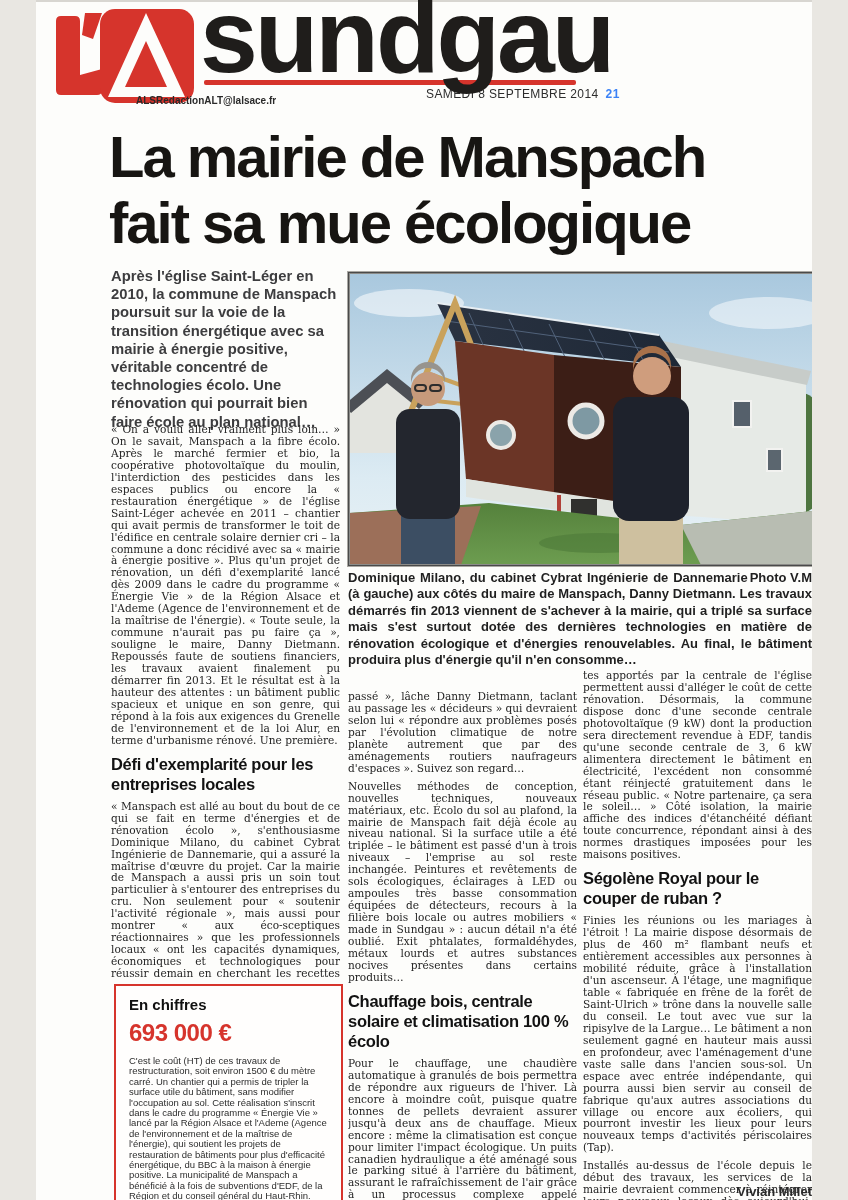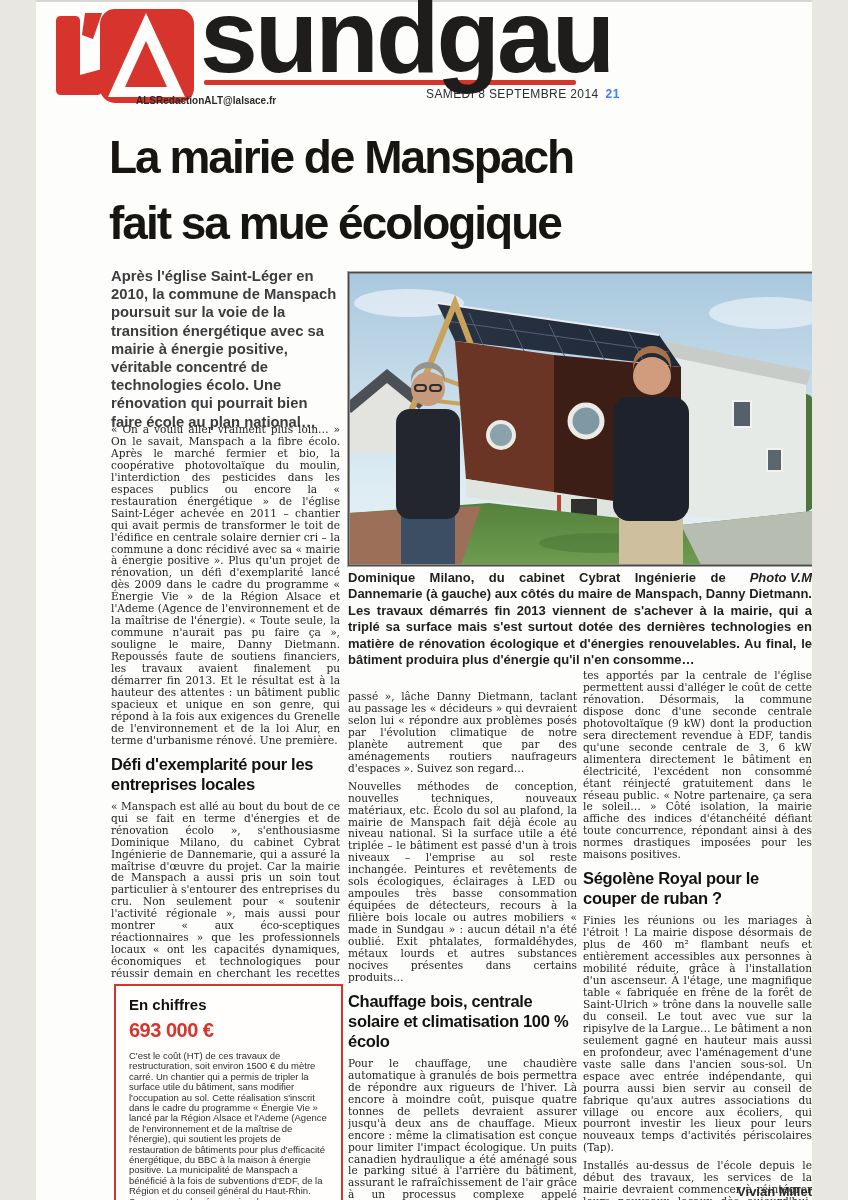--- a/index.html
+++ b/index.html
@@ -27,21 +27,21 @@
   .dateline{
     position:absolute;left:390px;top:87px;
     font-family:"Liberation Sans",sans-serif;font-size:12px;letter-spacing:0.4px;color:#2d2d2d;
   }
   .pageno{font-weight:bold;font-size:12px;margin-left:7px;color:#3b82f6;}
 
   
   .headline{
     position:absolute;left:73px;top:124px;width:720px;margin:0;
     font-family:"Liberation Sans",sans-serif;font-weight:bold;
-    font-size:46px;line-height:66px;letter-spacing:-2px;color:#171512;
+    font-size:58px;line-height:66px;letter-spacing:-2px;color:#171512;
   }
 
   
   .lead{
     position:absolute;left:75px;top:267px;width:229px;
     font-family:"Liberation Sans",sans-serif;font-weight:bold;
     font-size:14.8px;line-height:18.2px;color:#3d3d3f;
   }
 
   
@@ -65,39 +65,39 @@
     position:absolute;left:78px;top:984px;width:229px;height:300px;
     box-sizing:border-box;border:2px solid #d6342c;background:#fffefd;
     padding:10px 13px;
   }
   .infobox-title{
     font-family:"Liberation Sans",sans-serif;font-weight:bold;
     font-size:15px;margin:0 0 6px 0;color:#101010;
   }
   .infobox-figure{
     font-family:"Liberation Sans",sans-serif;font-weight:bold;
-    font-size:20px;letter-spacing:-0.5px;margin:0 0 9px 0;
+    font-size:24px;letter-spacing:-0.5px;margin:0 0 9px 0;
   }
   .infobox-body{
     font-family:"Liberation Sans",sans-serif;
     font-size:9.5px;line-height:10.4px;color:#2d2d2d;
   }
 
   
   .photo{
     position:absolute;left:312px;top:272px;width:464px;height:292px;
     border:1px solid #4a4a4a;outline:1px solid #a9a7a2;background:#cfe0ea;
   }
   .photo svg{display:block;width:100%;height:100%;}
   .caption{
     position:absolute;left:312px;top:570px;width:464px;
     font-family:"Liberation Sans",sans-serif;font-weight:bold;
     font-size:13px;line-height:16.4px;color:#1f1f1f;text-align:justify;
   }
-  .credit{float:right;padding-left:24px;font-style:italic;}
+  .credit{float:right;padding-left:2px;}
 
   .byline{
     position:absolute;left:547px;top:1184px;width:229px;text-align:right;
     font-family:"Liberation Sans",sans-serif;font-weight:bold;
     font-size:13px;color:#2a2a2a;
   }
 </style>
 </head>
 <body>
 

